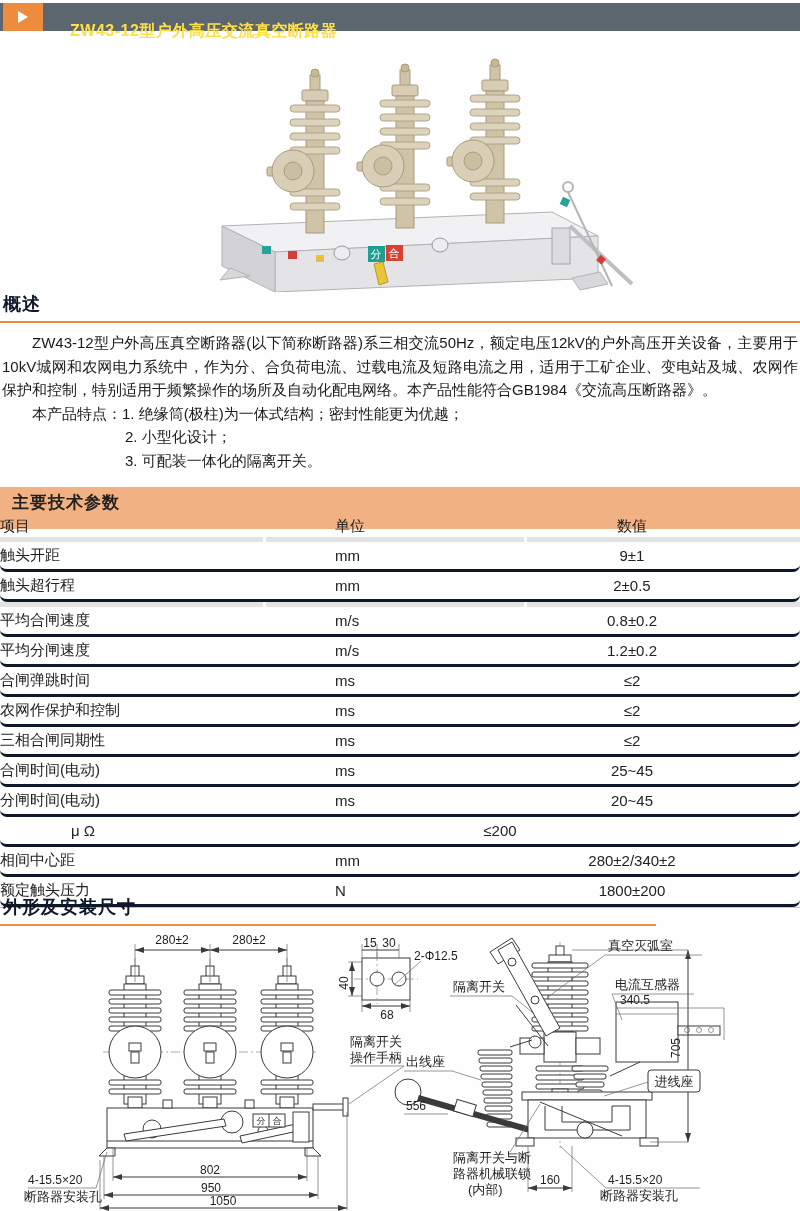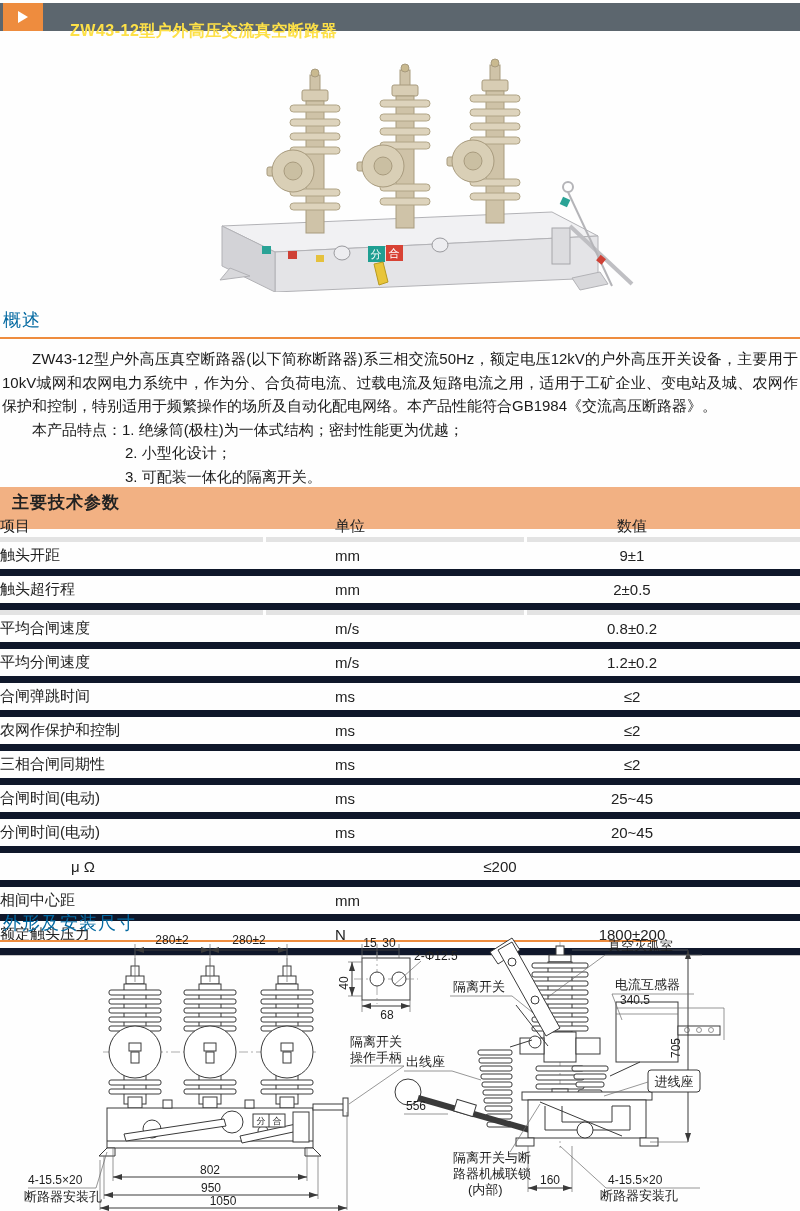--- a/index.html
+++ b/index.html
@@ -7,34 +7,34 @@
         font-family:"Liberation Sans","DejaVu Sans",sans-serif;}
   
   .topbar{position:absolute;left:0;top:3px;width:800px;height:28px;background:#5c666e;}
   .accent{position:absolute;left:3px;top:0;width:40px;height:28px;background:#ee8c3e;
           display:flex;align-items:center;justify-content:center;}
   .tri{width:0;height:0;border-left:10px solid #fff;border-top:6px solid transparent;border-bottom:6px solid transparent;}
   .topbar h1{margin:14px;position:absolute;left:56px;top:5px;font-size:16px;line-height:18px;color:#fde047;font-weight:bold;letter-spacing:.5px;}
   
   .photo{position:absolute;left:200px;top:40px;margin:0;}
   
-  .sechead{margin:16px 0 0 3px;font-size:18px;font-weight:normal;color:#0369a1;letter-spacing:1px;}
+  .sechead{margin:0 0 0 3px;font-size:18px;font-weight:bold;color:#0f172a;letter-spacing:1px;}
   .rule{height:2px;background:#ee8c3e;margin-top:5px;}
   .sec-overview{position:absolute;left:0;top:292px;width:800px;}
   .para{margin:8px 2px 0 2px;font-size:15px;line-height:23.5px;color:#1a1a1a;text-align:justify;text-indent:2em;}
   .feat{margin:0 2px;font-size:15px;line-height:23.5px;color:#1a1a1a;}
   .feat.f1{text-indent:2em;}
   .feat.indent{padding-left:123px;}
   
   .params-bar{position:absolute;left:0;top:487px;width:800px;height:42px;background:#f2b183;}
   .params-bar h2{margin:0;position:absolute;left:12px;top:4px;font-size:17px;font-weight:bold;color:#222;letter-spacing:1px;}
   
   .table{position:absolute;left:0;top:516px;width:800px;}
   .thead{display:flex;height:21px;align-items:center;font-size:15px;color:#222;}
-  .trow{display:flex;height:27px;align-items:center;font-size:15px;color:#222;border-bottom:7px solid #0f172a;}
+  .trow{display:flex;height:27px;align-items:center;font-size:15px;color:#222;border-bottom:3px solid #0f172a;border-radius:7px;}
   .tcell{box-sizing:border-box;}
   .c0{width:264px;padding-left:0;}
   .c1{width:260px;padding-left:71px;}
   .c2{flex:1;text-align:center;padding-right:60px;}
   .band{display:flex;height:5px;}
   .band i{display:block;height:5px;background:#e3e3e3;}
   .band i:nth-child(1){width:263px;margin-right:3px;}
   .band i:nth-child(2){width:258px;margin-right:3px;}
   .band i:nth-child(3){flex:1;}
   .tend{height:0;border-top:1px solid #c6c6c6;}
@@ -186,20 +186,21 @@
           <div class="tcell c1">ms</div>
           <div class="tcell c2">20~45</div>
         </div>
         <div class="trow">
           <div class="tcell c1">μ Ω</div>
           <div class="tcell c2">≤200</div>
         </div>
         <div class="trow">
           <div class="tcell c0">相间中心距</div>
           <div class="tcell c1">mm</div>
+          <div class="tcell c2">280±2/340±2</div>
         </div>
         <div class="trow">
           <div class="tcell c0">额定触头压力</div>
           <div class="tcell c1">N</div>
           <div class="tcell c2">1800±200</div>
         </div>
       </div>
     <div class="tend"></div>
   </div>
 

